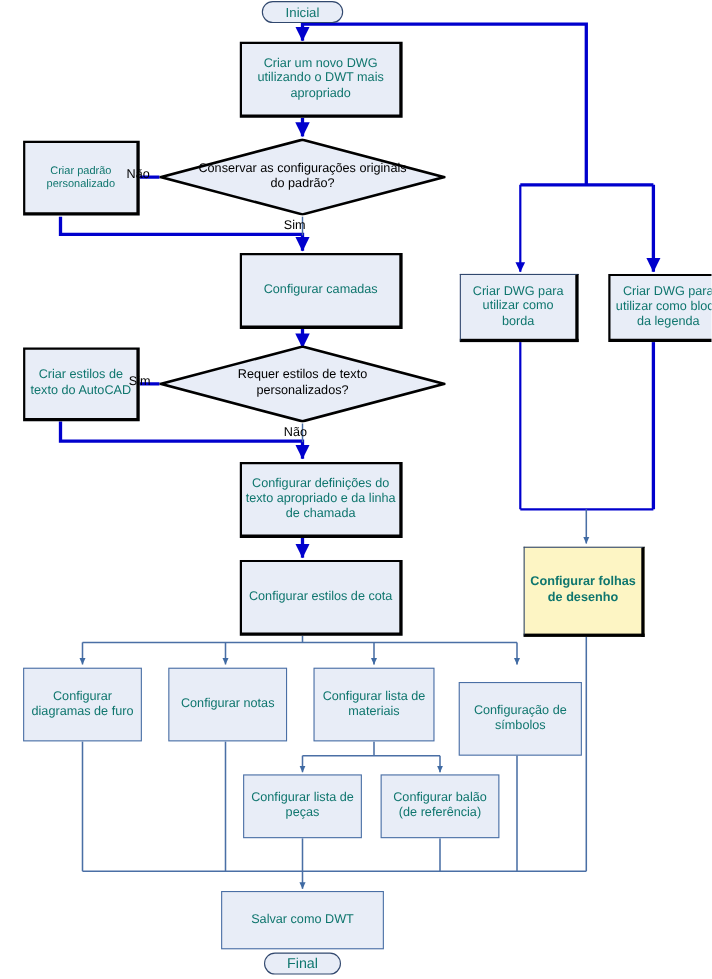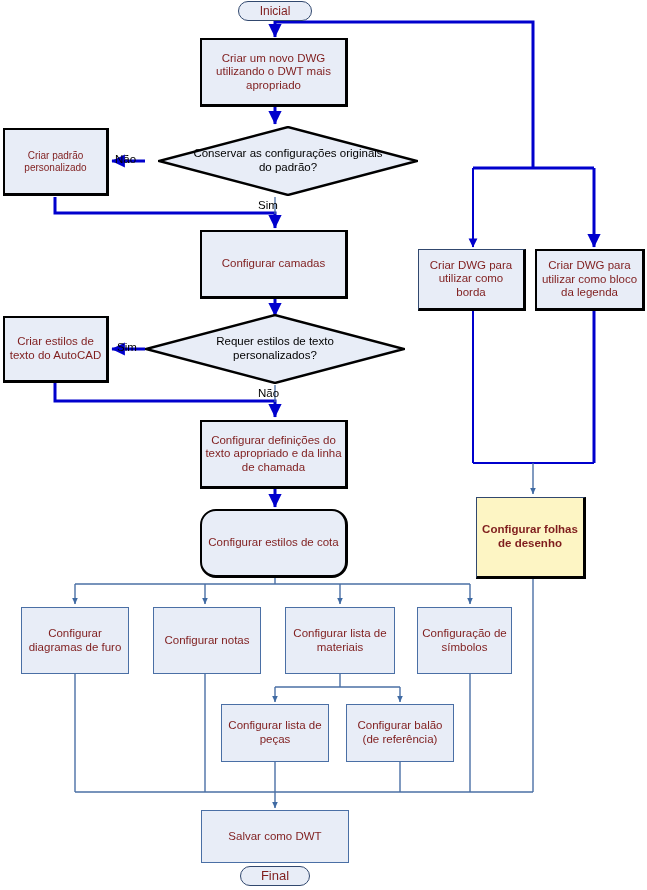--- a/index.html
+++ b/index.html
@@ -22,21 +22,21 @@
     width: 647px;
     height: 890px;
   }
   .node {
     position: absolute;
     box-sizing: border-box;
     display: flex;
     align-items: center;
     justify-content: center;
     text-align: center;
-    color: #7f1d1d;
+    color: #0f766e;
     z-index: 5;
   }
   .node .lbl {
     display: block;
     line-height: 1.18;
     padding: 0 3px;
     white-space: pre-line;
   }
   
   .proc {
@@ -47,20 +47,21 @@
     border: 1px solid #31486e;
     border-right-width: 3px;
     border-bottom-width: 3px;
     border-right-color: #000000;
     border-bottom-color: #000000;
   }
   .proc.thickall {
     border: 2px solid #000000;
     border-right-width: 3px;
     border-bottom-width: 3px;
+    margin-left: 18px;
   }
   .proc.thin {
     border: 1px solid #4a6fa5;
   }
   .proc.yellow {
     background: #fdf5c4;
     border: 1px solid #31486e;
     border-right-width: 3px;
     border-bottom-width: 3px;
     border-right-color: #000000;
@@ -199,21 +200,21 @@
   <div class="node term" style="left:238px; top:1px; width:74px; height:20px; font-size:12px;">
     <span class="lbl">Inicial</span>
   </div>
 
   <div class="node proc thickall" style="left:200px; top:38px; width:148px; height:69px; font-size:11.5px;">
     <span class="lbl">Criar um novo DWG
 utilizando o DWT mais
 apropriado</span>
   </div>
 
-  <div class="dec" style="left:158px; top:126px; width:260px; height:70px;">
+  <div class="dec" style="left:145px; top:126px; width:260px; height:70px;">
     <svg width="260" height="70" viewBox="0 0 260 70" xmlns="http://www.w3.org/2000/svg">
       <polygon points="130,1 259,35 130,69 1,35" fill="#e8edf7" stroke="#000000" stroke-width="2.4"></polygon>
     </svg>
     <span class="lbl" style="font-size:11.5px;">Conservar as configurações originais
 do padrão?</span>
   </div>
 
   <div class="node proc thickall" style="left:3px; top:128px; width:106px; height:68px; font-size:10px;">
     <span class="lbl">Criar padrão
 personalizado</span>
@@ -243,39 +244,39 @@
   <div class="edgelabel" style="left:117px; top:341px; font-size:11.5px;">Sim</div>
 
   <div class="edgelabel" style="left:258px; top:387px; font-size:11.5px;">Não</div>
 
   <div class="node proc thickall" style="left:200px; top:420px; width:148px; height:69px; font-size:11.5px;">
     <span class="lbl">Configurar definições do
 texto apropriado e da linha
 de chamada</span>
   </div>
 
-  <div class="node proc thickall" style="left:200px; top:509px; width:148px; height:69px; font-size:11.5px;border-radius:16px;">
+  <div class="node proc thickall" style="left:200px; top:509px; width:148px; height:69px; font-size:11.5px;">
     <span class="lbl">Configurar estilos de cota</span>
   </div>
 
   <div class="node proc thin" style="left:21px; top:607px; width:108px; height:67px; font-size:11.5px;">
     <span class="lbl">Configurar
 diagramas de furo</span>
   </div>
 
   <div class="node proc thin" style="left:153px; top:607px; width:108px; height:67px; font-size:11.5px;">
     <span class="lbl">Configurar notas</span>
   </div>
 
   <div class="node proc thin" style="left:285px; top:607px; width:110px; height:67px; font-size:11.5px;">
     <span class="lbl">Configurar lista de
 materiais</span>
   </div>
 
-  <div class="node proc thin" style="left:417px; top:607px; width:95px; height:67px; font-size:11.5px;">
+  <div class="node proc thin" style="left:417px; top:620px; width:112px; height:67px; font-size:11.5px;">
     <span class="lbl">Configuração de
 símbolos</span>
   </div>
 
   <div class="node proc thin" style="left:221px; top:704px; width:108px; height:58px; font-size:11.5px;">
     <span class="lbl">Configurar lista de
 peças</span>
   </div>
 
   <div class="node proc thin" style="left:201px; top:810px; width:148px; height:53px; font-size:11.5px;">

